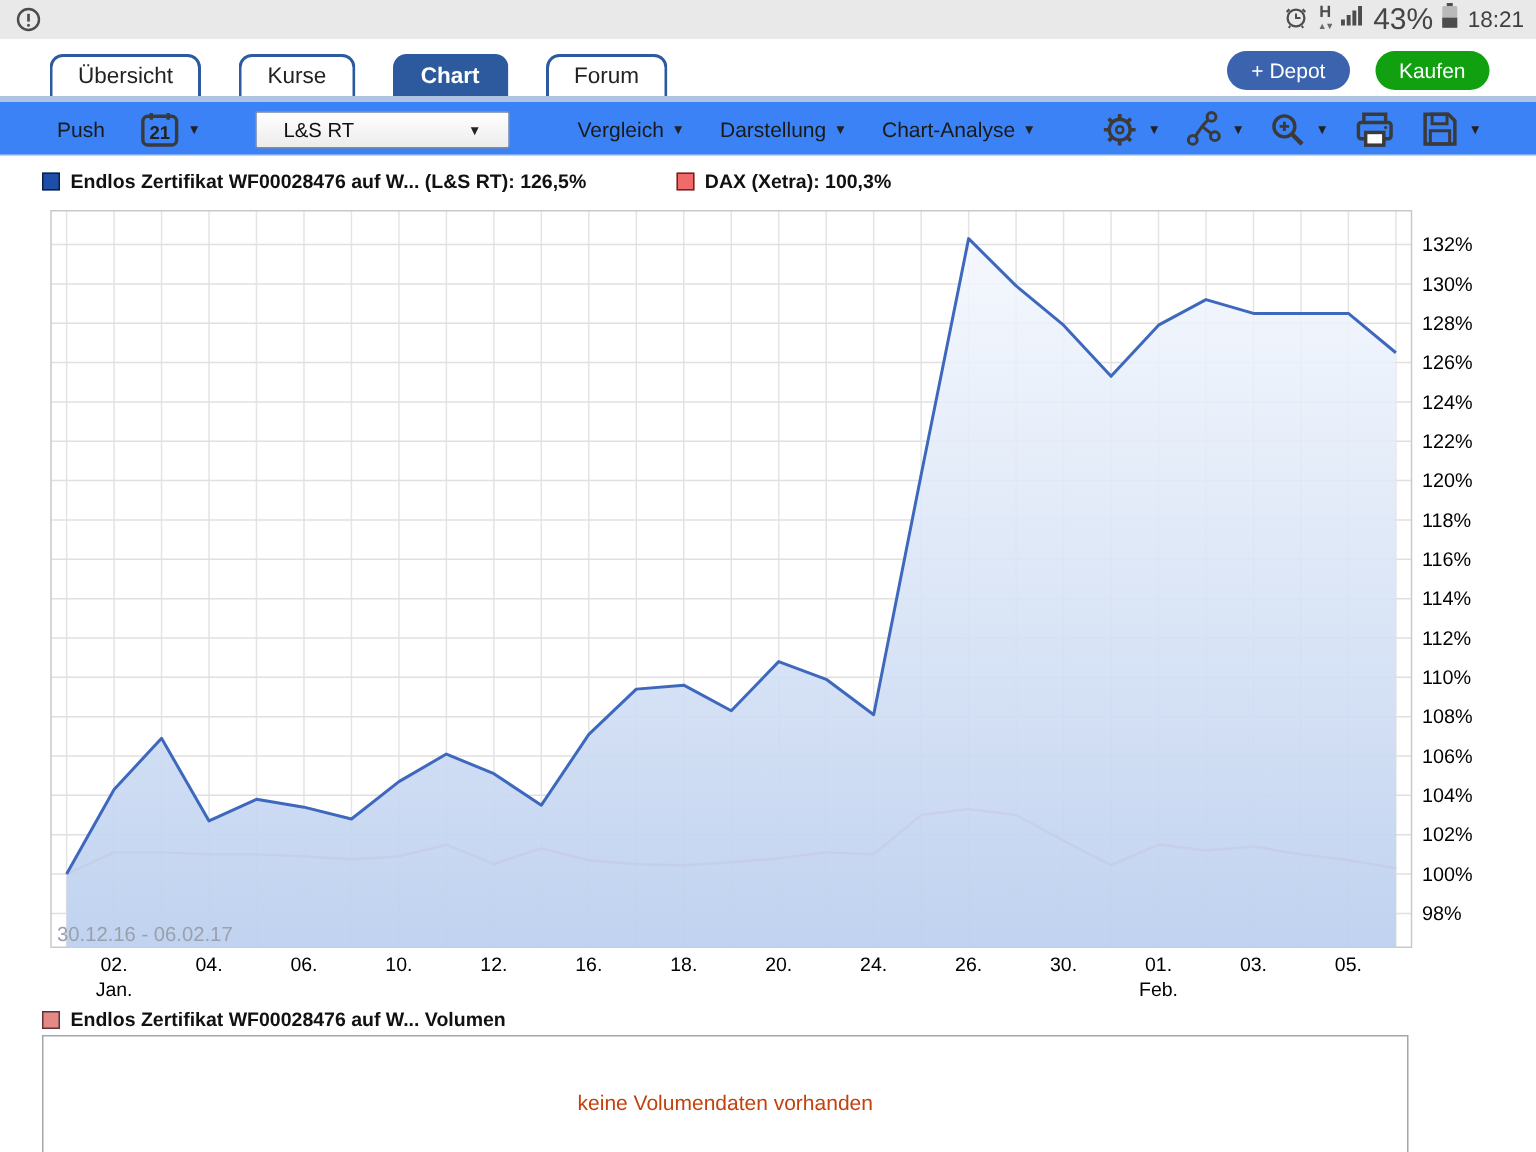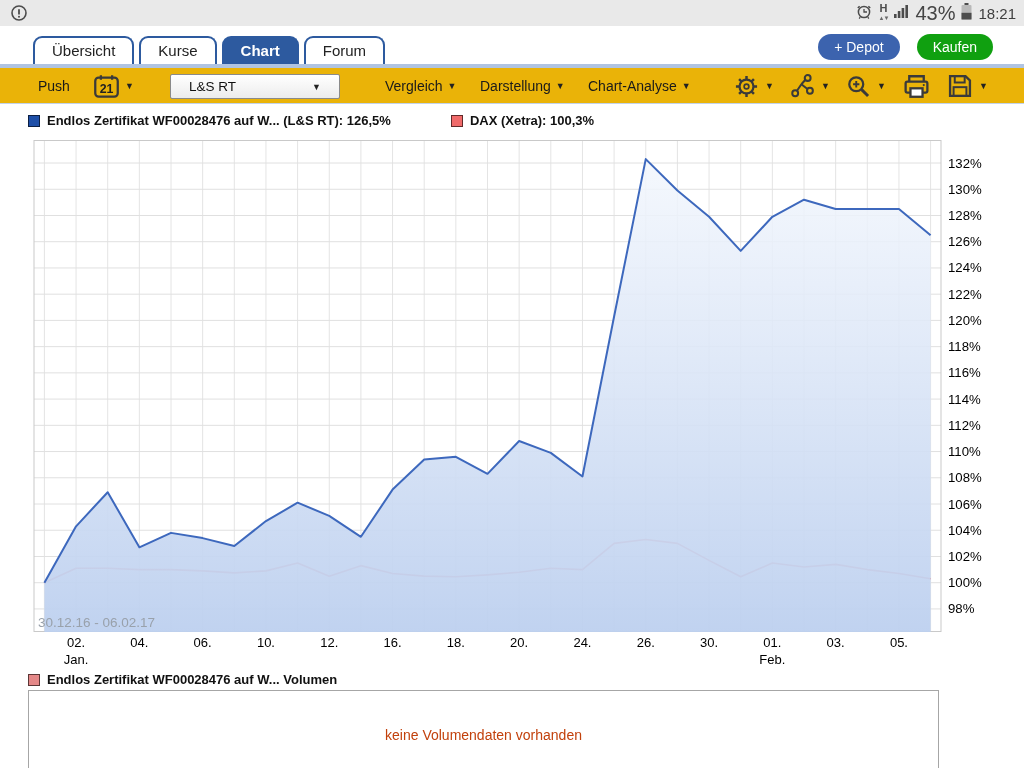--- a/index.html
+++ b/index.html
@@ -11,35 +11,35 @@
                background:#e9e9e9; }
   .sb-left { position:absolute; left:10px; top:4px; }
   .sb-right { position:absolute; right:8px; top:0; height:26px;
               display:flex; align-items:center; gap:6px; }
   .sb-text { font-size:20px; color:#454545; }
   .sb-time { font-size:15px; color:#3f3f3f; }
   .sb-h { font-size:11px; font-weight:bold; color:#4c4c4c; line-height:10px; text-align:center; }
   .sb-h .tiny { display:block; font-size:6px; letter-spacing:-1px; color:#6a6a6a; }
 
   
-  .tabs { position:absolute; left:33px; top:36px; display:flex; gap:5px; }
+  .tabs { position:absolute; left:33px; top:36px; display:flex; gap:25px; }
   .tab { height:28px; line-height:25px; padding:0 17px; background:#fff;
          border:2px solid #2d5a9f; border-bottom:none; border-radius:9px 9px 0 0;
          font-size:15px; color:#222; cursor:default; }
   .tab.active { background:#2d5a9f; color:#fff; font-weight:bold; }
 
   .actions { position:absolute; right:31px; top:34px; display:flex; gap:17px; }
   .pill { height:26px; line-height:26px; padding:0 16px; border-radius:13px;
           color:#fff; font-size:14px; }
   .pill.depot { background:#3c63ae; }
   .pill.buy   { background:#10a010; }
 
   
   .toolbar { position:absolute; left:0; top:64px; width:1024px; height:40px;
-             background:#eab308; border-top:4px solid #b0c4e2;
+             background:#3b82f6; border-top:4px solid #b0c4e2;
              border-bottom:1px solid #c3d3ea; }
   .toolbar > * { position:absolute; top:0; height:36px; display:flex;
                  align-items:center; }
   .tb-label { font-size:14px; color:#1a1a1a; }
   .caret { font-size:9px; color:#222; margin-left:5px; }
   .tb-select { left:170px; width:170px; height:25px; top:6px;
                background:linear-gradient(#ffffff,#ececec);
                border:1px solid #8a8a8a; border-radius:2px;
                display:flex; align-items:center; justify-content:space-between;
                padding:0 18px; font-size:13.5px; color:#111; }

